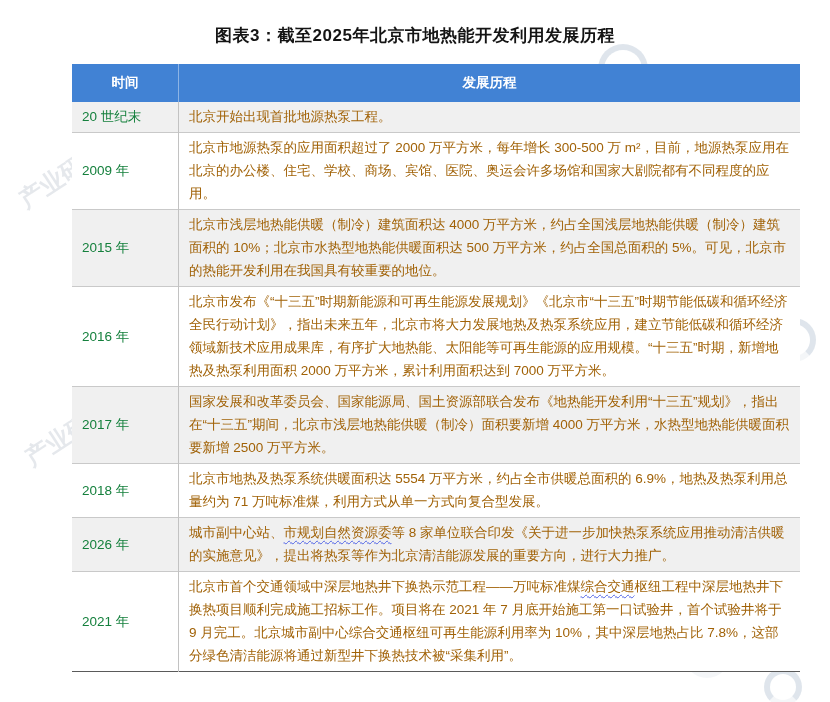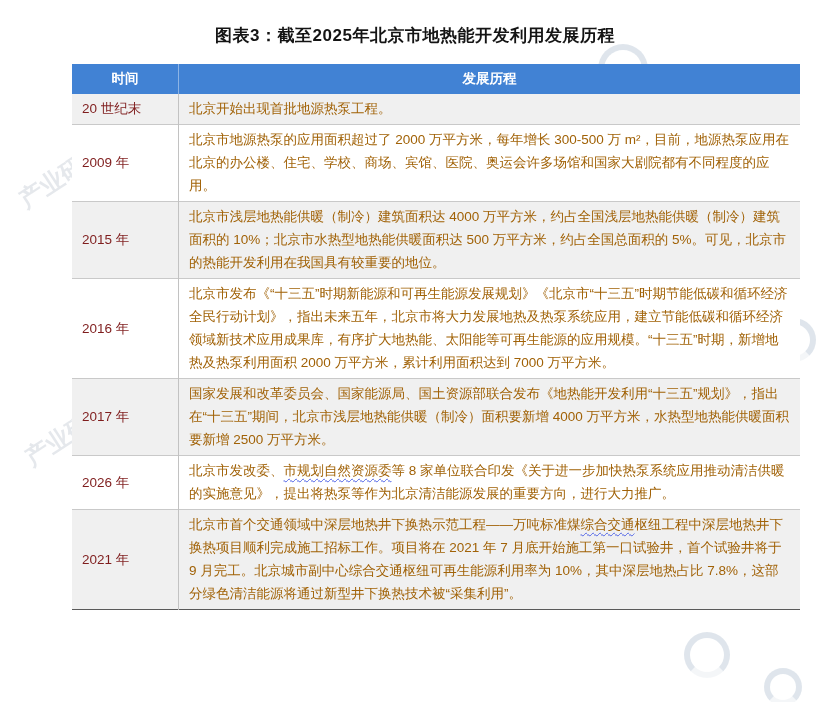--- a/index.html
+++ b/index.html
@@ -11,30 +11,30 @@
     margin:0;padding:24px 0 16px 0;text-align:center;
     font-size:17px;font-weight:bold;color:#141414;letter-spacing:.5px;
   }
   .tablewrap{position:absolute;left:72px;top:64px;width:728px;z-index:2;}
   table{
     width:100%;border-collapse:collapse;table-layout:fixed;
     border-bottom:1px solid #5a5a5a;
   }
   th{
     background:#4182d4;color:#ffffff;font-size:13.5px;font-weight:bold;
-    height:30px;text-align:center;padding:0;
+    height:38px;text-align:center;padding:0;
   }
   th.col-time{width:106px;border-right:1px solid rgba(255,255,255,.4);}
   tbody td{
     font-size:13.5px;color:#a16207;line-height:23px;
     padding:3px 10px 4px 10px;border-top:1px solid #c9c9c9;
     vertical-align:middle;word-break:break-all;
   }
   tbody td.time{
-    border-right:1px solid #c2c2c2;color:#7f1d1d;
+    border-right:1px solid #c2c2c2;color:#15803d;
     word-break:normal;white-space:nowrap;margin-left:41px;
   }
   tbody tr:nth-child(odd){background:#f0f0f0;}
   tbody tr:nth-child(even){background:#ffffff;}
   tbody tr:first-child td{border-top:none;}
   .squiggle{
     text-decoration:underline;text-decoration-style:wavy;
     text-decoration-color:#4f63e6;text-decoration-thickness:1px;
     text-underline-offset:3px;
   }
@@ -99,22 +99,26 @@
           </tr>
           <tr>
             <td class="time">2016 年</td>
             <td><span>北京市发布《“十三五”时期新能源和可再生能源发展规划》《北京市“十三五”时期节能低碳和循环经济全民行动计划》，指出未来五年，北京市将大力发展地热及热泵系统应用，建立节能低碳和循环经济领域新技术应用成果库，有序扩大地热能、太阳能等可再生能源的应用规模。“十三五”时期，新增地热及热泵利用面积 2000 万平方米，累计利用面积达到 7000 万平方米。</span></td>
           </tr>
           <tr>
             <td class="time">2017 年</td>
             <td><span>国家发展和改革委员会、国家能源局、国土资源部联合发布《地热能开发利用“十三五”规划》，指出在“十三五”期间，北京市浅层地热能供暖（制冷）面积要新增 4000 万平方米，水热型地热能供暖面积要新增 2500 万平方米。</span></td>
           </tr>
           <tr>
+            <td class="time">2018 年</td>
+            <td><span>北京市地热及热泵系统供暖面积达 5554 万平方米，约占全市供暖总面积的 6.9%，地热及热泵利用总量约为 71 万吨标准煤，利用方式从单一方式向复合型发展。</span></td>
+          </tr>
+          <tr>
             <td class="time">2026 年</td>
-            <td><span>北京市发改委、</span><span class="squiggle">市规划自然资源委</span><span>等 8 家单位联合印发《关于进一步加快热泵系统应用推动清洁供暖的实施意见》，提出将热泵等作为北京清洁能源发展的重要方向，进行大力推广。</span></td>
+            <td><span>城市副中心站、</span><span class="squiggle">市规划自然资源委</span><span>等 8 家单位联合印发《关于进一步加快热泵系统应用推动清洁供暖的实施意见》，提出将热泵等作为北京清洁能源发展的重要方向，进行大力推广。</span></td>
           </tr>
           <tr>
             <td class="time">2021 年</td>
             <td><span>北京市首个交通领域中深层地热井下换热示范工程——万吨标准煤</span><span class="squiggle">综合交通</span><span>枢纽工程中深层地热井下换热项目顺利完成施工招标工作。项目将在 2021 年 7 月底开始施工第一口试验井，首个试验井将于 9 月完工。北京城市副中心综合交通枢纽可再生能源利用率为 10%，其中深层地热占比 7.8%，这部分绿色清洁能源将通过新型井下换热技术被“采集利用”。</span></td>
           </tr>
         </tbody>
     </table>
   </div>
 
 </div>

